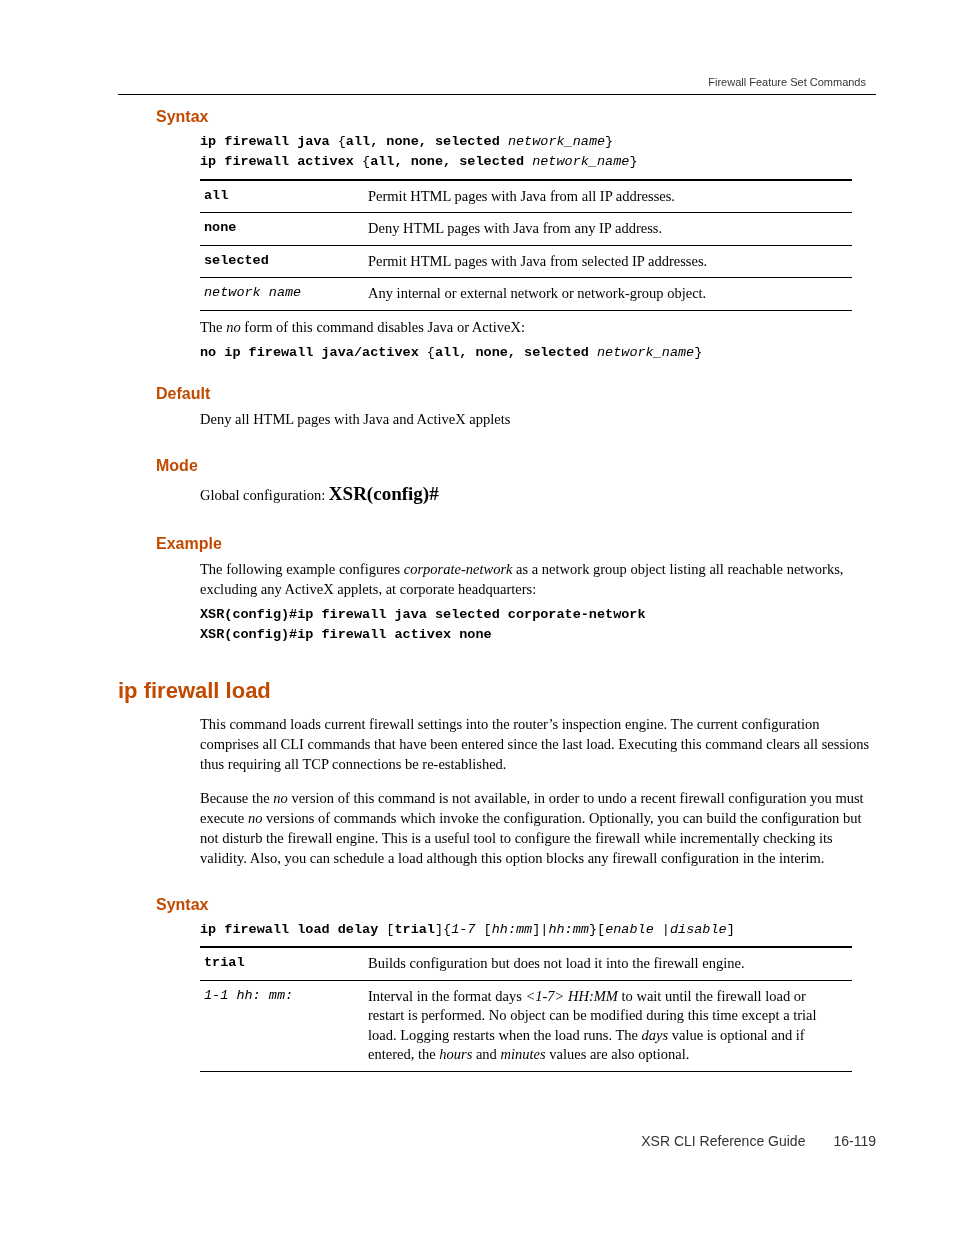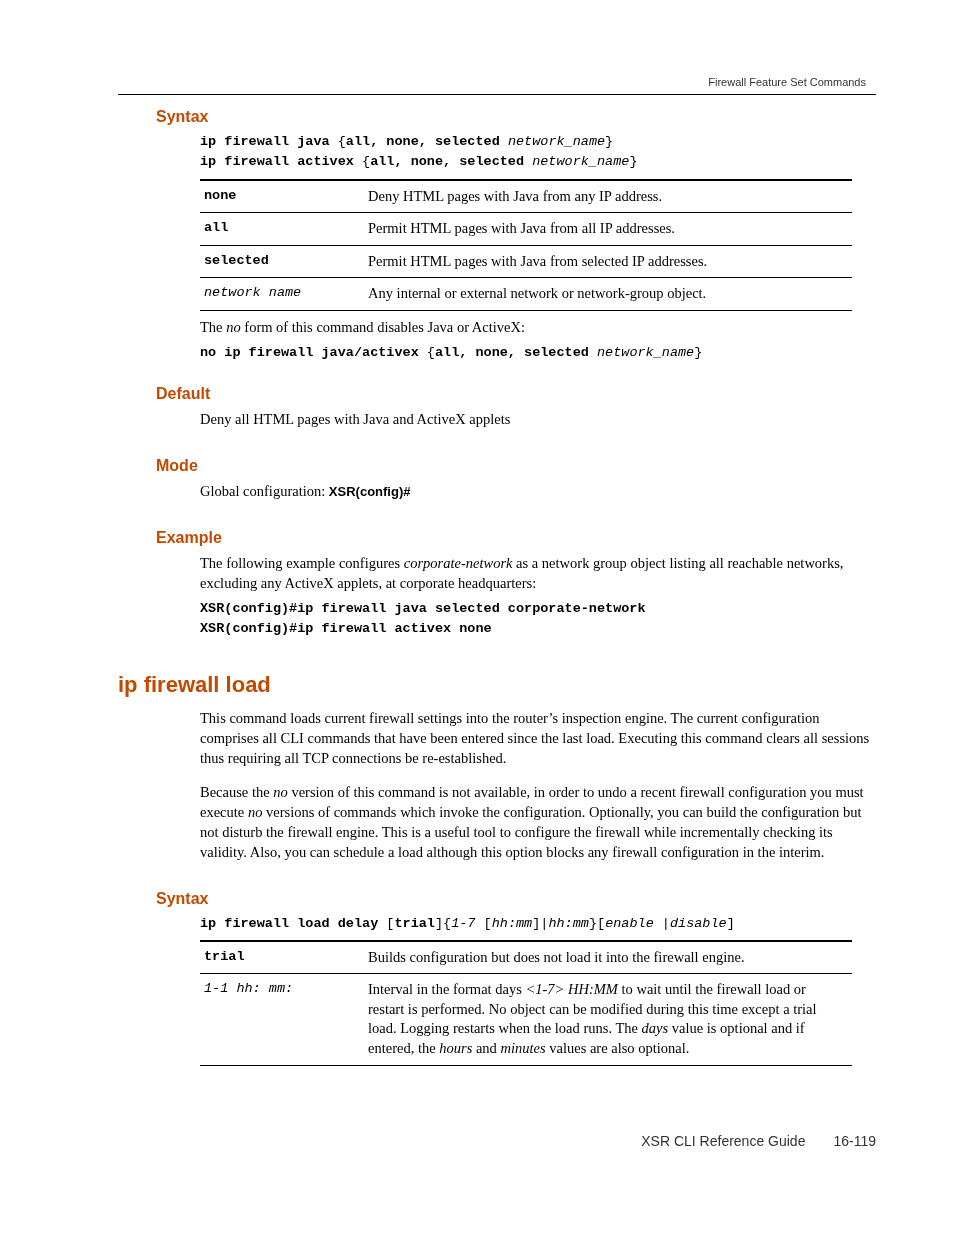--- a/index.html
+++ b/index.html
@@ -48,22 +48,22 @@
     font-weight: bold;
     color: #c24a00;
     margin: 32px 0 10px 0;
   }
   .body-text {
     margin: 6px 0 6px 82px;
     line-height: 1.38;
     font-size: 14.5px;
   }
   .mono {
-    font-family: Liberation Sans, sans-serif;
-    font-size: 13px;
+    font-family: Liberation Serif, serif;
+    font-size: 19px;
   }
   .mono-block {
     font-family: "Courier New", monospace;
     font-size: 13.5px;
     margin: 6px 0 6px 82px;
     line-height: 1.5;
     white-space: pre;
   }
   .bold { font-weight: bold; }
   .italic { font-style: italic; }
@@ -103,26 +103,26 @@
 
   <div class="content">
 
     <h2 class="section-heading">Syntax</h2>
     <div class="mono-block"><span class="bold">ip firewall java </span><span>{</span><span class="bold">all, none, selected </span><span class="italic">network_name</span><span>}</span>
 <span class="bold">ip firewall activex </span><span>{</span><span class="bold">all, none, selected </span><span class="italic">network_name</span><span>}</span></div>
 
     <table class="param-table">
       <tbody>
           <tr>
+        <td class="key bold">all</td>
+        <td>Permit HTML pages with Java from all IP addresses.</td>
+      </tr>
+      <tr>
         <td class="key bold">none</td>
         <td>Deny HTML pages with Java from any IP address.</td>
-      </tr>
-      <tr>
-        <td class="key bold">all</td>
-        <td>Permit HTML pages with Java from all IP addresses.</td>
       </tr>
       <tr>
         <td class="key bold">selected</td>
         <td>Permit HTML pages with Java from selected IP addresses.</td>
       </tr>
       <tr>
         <td class="key italic">network name</td>
         <td>Any internal or external network or network-group object.</td>
       </tr>
     </tbody>

